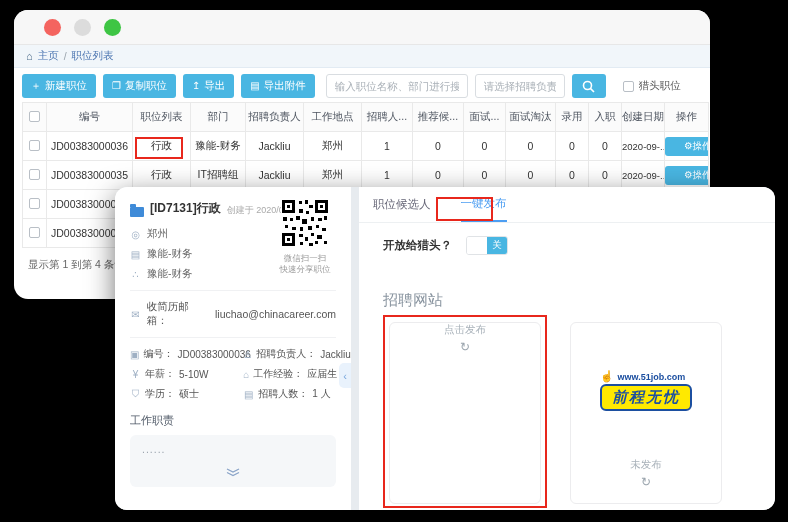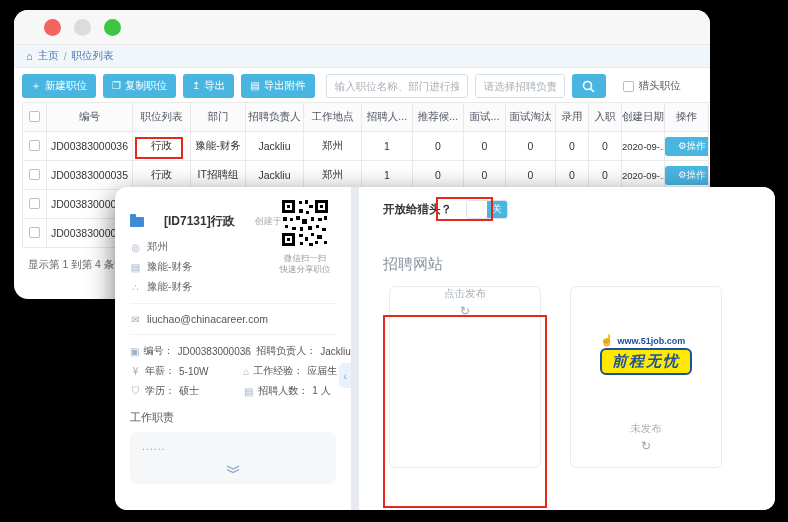--- a/index.html
+++ b/index.html
@@ -39,33 +39,33 @@
   .cb { width:11px; height:11px; border:1px solid #b9bfc6; border-radius:2px; background:#fff; }
 
   table.grid { width:680px; margin:2px 8px 0; border-collapse:collapse; table-layout:fixed; }
   .grid th, .grid td { border:1px solid #e9e9e9; text-align:center; font-weight:normal;
                        font-size:10.5px; overflow:hidden; white-space:nowrap; }
   .grid th { background:#fbfbfb; color:#4e5560; height:29px; }
   .grid td { color:#333; height:29px; background:#fff; }
   .lnk { color:#4b90d9;margin-top:10px; }
   .num0 { color:#6cb8ea; }
   .btn-op { background:#49b6e2; color:#fff; border:none; border-radius:3px; font-size:9.5px;
-            padding:3px 13px; font-family:Liberation Serif, serif; cursor:pointer; }
+            padding:3px 19px; font-family:Liberation Serif, serif; cursor:pointer; }
   .pager { margin:10px 8px 0 14px; font-size:10.5px; color:#666; }
 
   
   .overlay { position:absolute; left:115px; top:187px; width:660px; height:323px;
              display:flex; background:#e7ebef; border-radius:12px; z-index:10;
              box-shadow:0 8px 28px rgba(0,0,0,.55); }
   .panel-left { width:236px; background:#fff; border-radius:12px 0 0 12px;
                 padding:13px 15px; position:relative; overflow:hidden; margin-right:8px; }
   .panel-right { flex:1; background:#fff; border-radius:0 12px 12px 0;
                  position:relative; overflow:hidden; }
 
-  .dt-head { display:flex; align-items:center; gap:20px;margin-top:13px; }
+  .dt-head { display:flex; align-items:flex-end; gap:6px; }
   .folder-ic { width:14px; height:10px; background:#3f8bd8; border-radius:1px; position:relative; }
   .folder-ic:before { content:""; position:absolute; top:-3px; left:0; width:6px; height:3px;
                       background:#3f8bd8; border-radius:1px 1px 0 0; }
   .dt-title { font-size:12px; font-weight:bold; color:#333; }
   .dt-created { font-size:9px; color:#aaa; }
 
   .qr-box { position:absolute; right:13px; top:12px; width:66px; text-align:center; }
   .qr-cap { font-size:8.5px; color:#999; line-height:1.35; margin-top:2px; }
 
   .meta { margin-top:10px; display:flex; flex-direction:column; gap:6px; width:150px; }
@@ -358,20 +358,21 @@
       <div class="meta-row">
         <span class="mi">∴</span>
         <span>豫能-财务</span>
       </div>
     </div>
 
     <div class="dv"></div>
 
     <div class="mailrow">
       <span class="mi">✉</span>
+      <span>收简历邮箱：</span>
       <span>liuchao@chinacareer.com</span>
     </div>
 
     <div class="dv"></div>
 
     <div class="fields">
       <div class="f-item">
           <span class="mi">▣</span>
         <span>编号：</span>
         <span>JD00383000036</span>
@@ -413,20 +414,24 @@
           </svg>
       </div>
     </div>
 
     <div class="collapse-tab">
       <span>‹</span>
     </div>
   </div>
 
   <div class="panel-right">
+    <div class="tabs">
+      <div class="tab">职位候选人</div>
+      <div class="tab active">一键发布</div>
+    </div>
 
     <div class="pr-body">
       <div class="hh-row">
         <span class="hh-label">开放给猎头？</span>
         <span class="toggle">
           <span class="tg-off"></span>
           <span class="tg-on">关</span>
         </span>
       </div>
 

